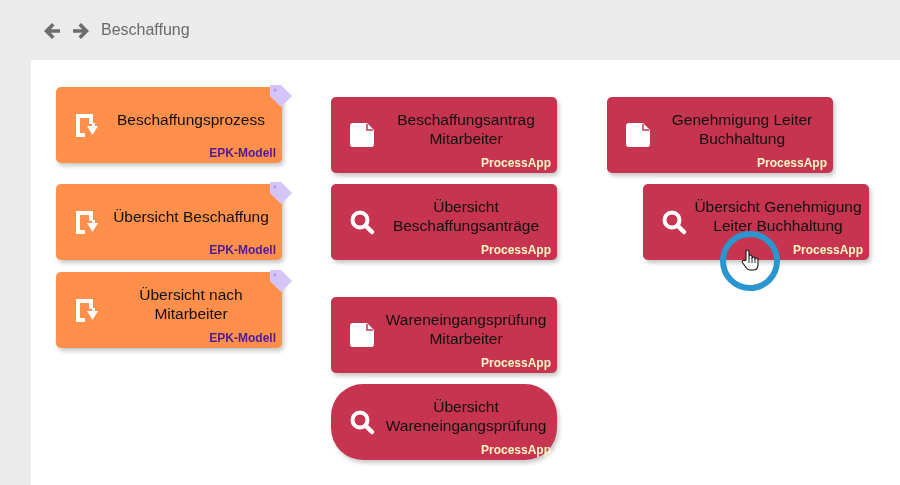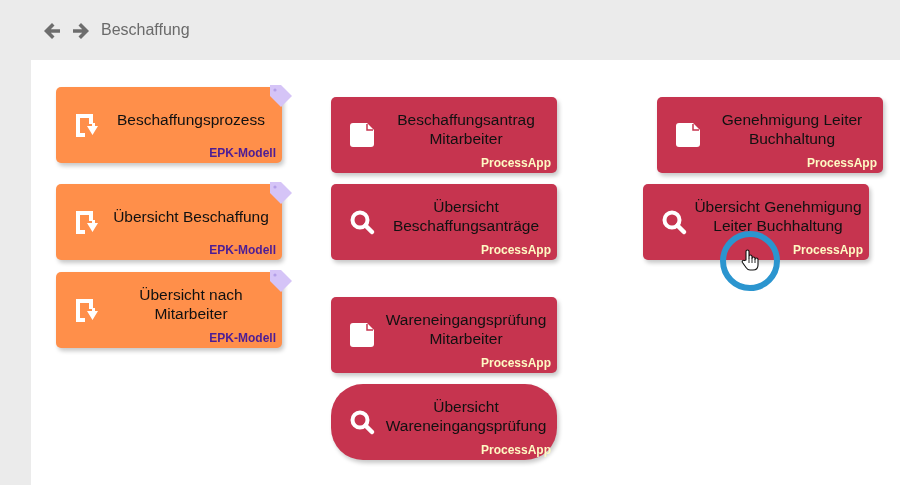--- a/index.html
+++ b/index.html
@@ -149,21 +149,21 @@
   <div class="icon">
     <svg viewBox="0 0 28 28">
         <circle cx="12" cy="12" r="7.5" fill="none" stroke="#fff" stroke-width="4"></circle>
         <path d="M17.5 17.5 L24 24" stroke="#fff" stroke-width="4.5" stroke-linecap="round"></path>
       </svg>
   </div>
   <div class="title">Übersicht Wareneingangsprüfung</div>
   <div class="type">ProcessApp</div>
 </div>
 
-<div class="tile app" style="left:657px; top:97px;">
+<div class="tile app" style="left:607px; top:97px;">
   <div class="icon">
     <svg viewBox="0 0 28 28">
         <path d="M5 2 H19 L26 9 V23 A3 3 0 0 1 23 26 H5 A3 3 0 0 1 2 23 V5 A3 3 0 0 1 5 2 Z" fill="#fff"></path>
         <path d="M19 3 V9 H25" fill="none" stroke="#c6344f" stroke-width="1.5"></path>
       </svg>
   </div>
   <div class="title">Genehmigung Leiter Buchhaltung</div>
   <div class="type">ProcessApp</div>
 </div>
 

